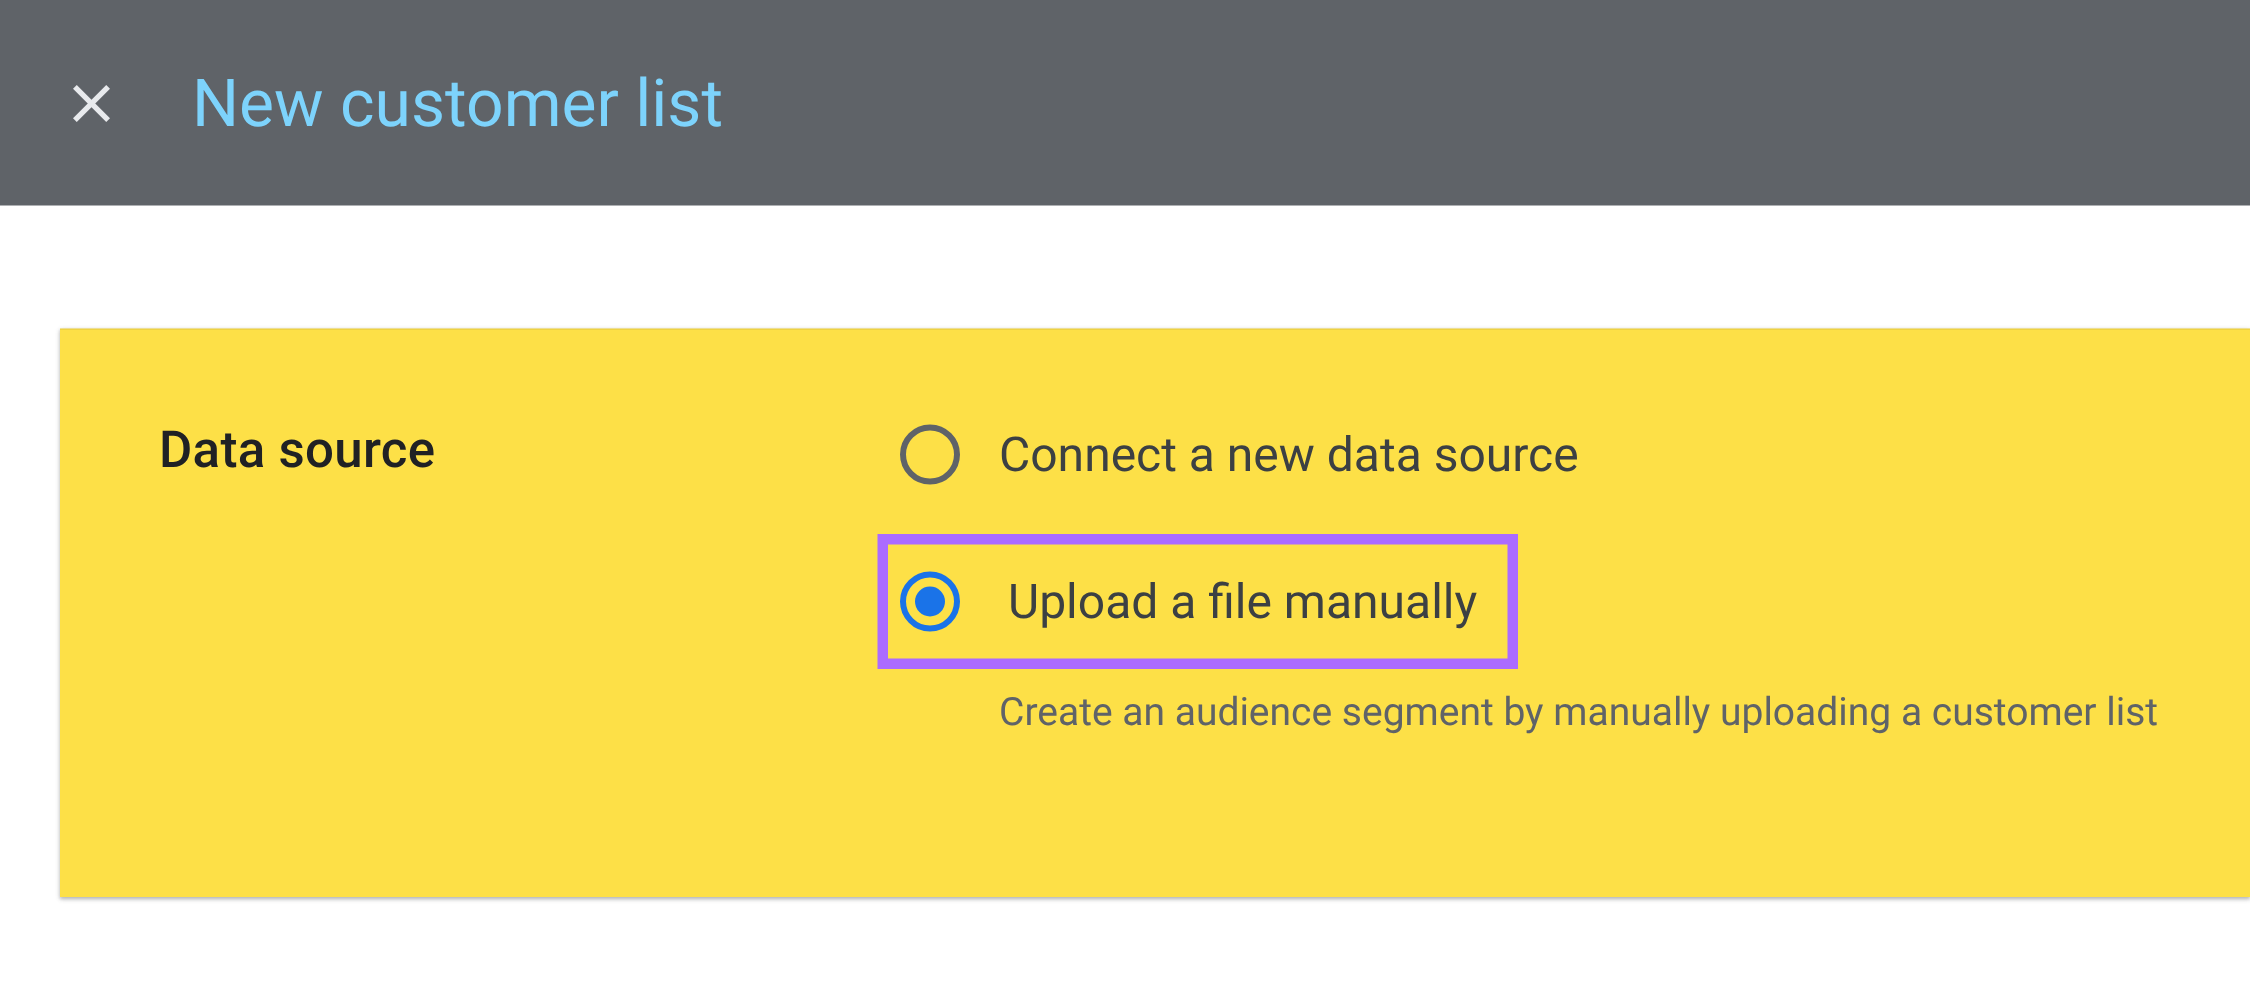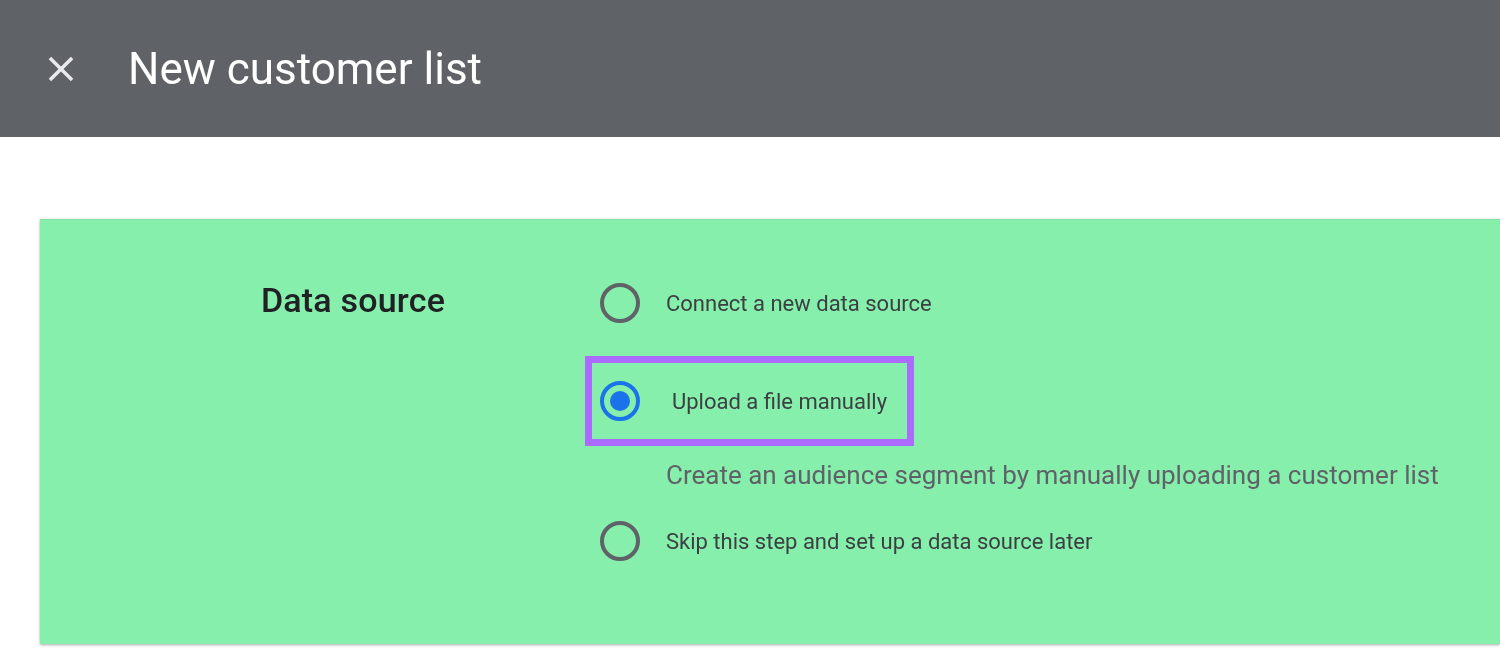--- a/index.html
+++ b/index.html
@@ -27,32 +27,31 @@
       cursor: pointer;
       display: flex;
       align-items: center;
       justify-content: center;
     }
     .close-icon svg {
       width: 38px;
       height: 38px;
     }
     .header-title {
-      color: #ffffff;
+      color: #7dd3fc;
       font-size: 44px;
       font-weight: 400;
     }
     .content-card {
       margin: 82px 0 0 40px;
       width: 1460px;
-      background: #86efac;
+      background: #fde047;
       box-shadow: 0 1px 3px rgba(60,64,67,0.3), 0 1px 2px rgba(60,64,67,0.15);
       padding: 60px 0 80px 0;
       border-top: 1px solid rgba(0,0,0,0.06);
-      text-align: center;
     }
     .section-row {
       display: flex;
       align-items: flex-start;
     }
     .section-label {
       width: 560px;
       padding-left: 66px;
       font-size: 34px;
       font-weight: 500;
@@ -99,21 +98,21 @@
       position: absolute;
       top: 50%;
       left: 50%;
       transform: translate(-50%, -50%);
       width: 20px;
       height: 20px;
       border-radius: 50%;
       background: #1a73e8;
     }
     .radio-label {
-      font-size: 22px;
+      font-size: 32px;
       color: #3c4043;
       font-weight: 400;
     }
     .option-description {
       font-size: 26px;
       color: #5f6368;
       margin-left: 66px;
       margin-bottom: 28px;
       margin-top: 6px;
     }
@@ -140,20 +139,16 @@
         <div class="radio-circle unchecked"></div>
         <span class="radio-label">Connect a new data source</span>
       </div>
 
       <div class="radio-option highlighted-wrapper">
         <div class="radio-circle checked"></div>
         <span class="radio-label">Upload a file manually</span>
       </div>
       <div class="option-description">Create an audience segment by manually uploading a customer list</div>
 
-      <div class="radio-option">
-        <div class="radio-circle unchecked"></div>
-        <span class="radio-label">Skip this step and set up a data source later</span>
-      </div>
 
     </div>
   </div>
 </div>
 
 </body></html>

